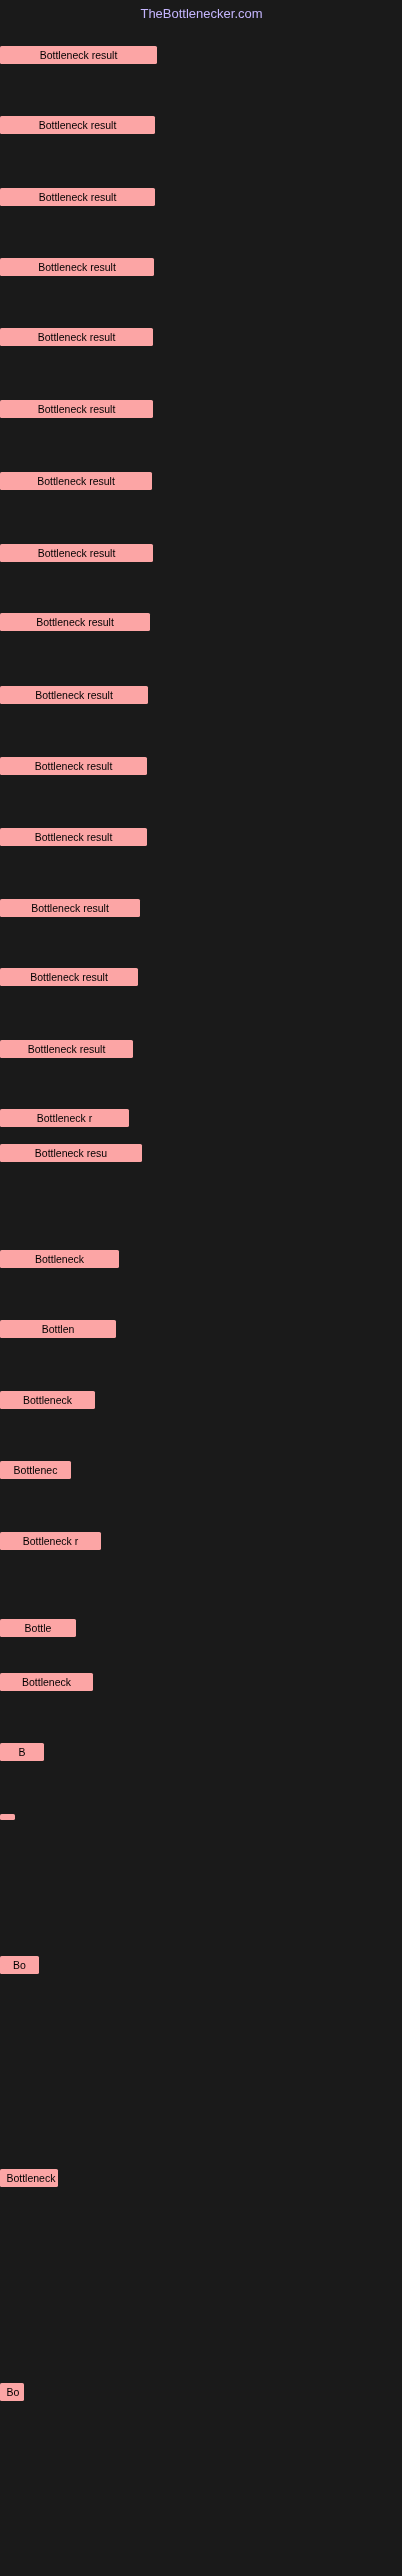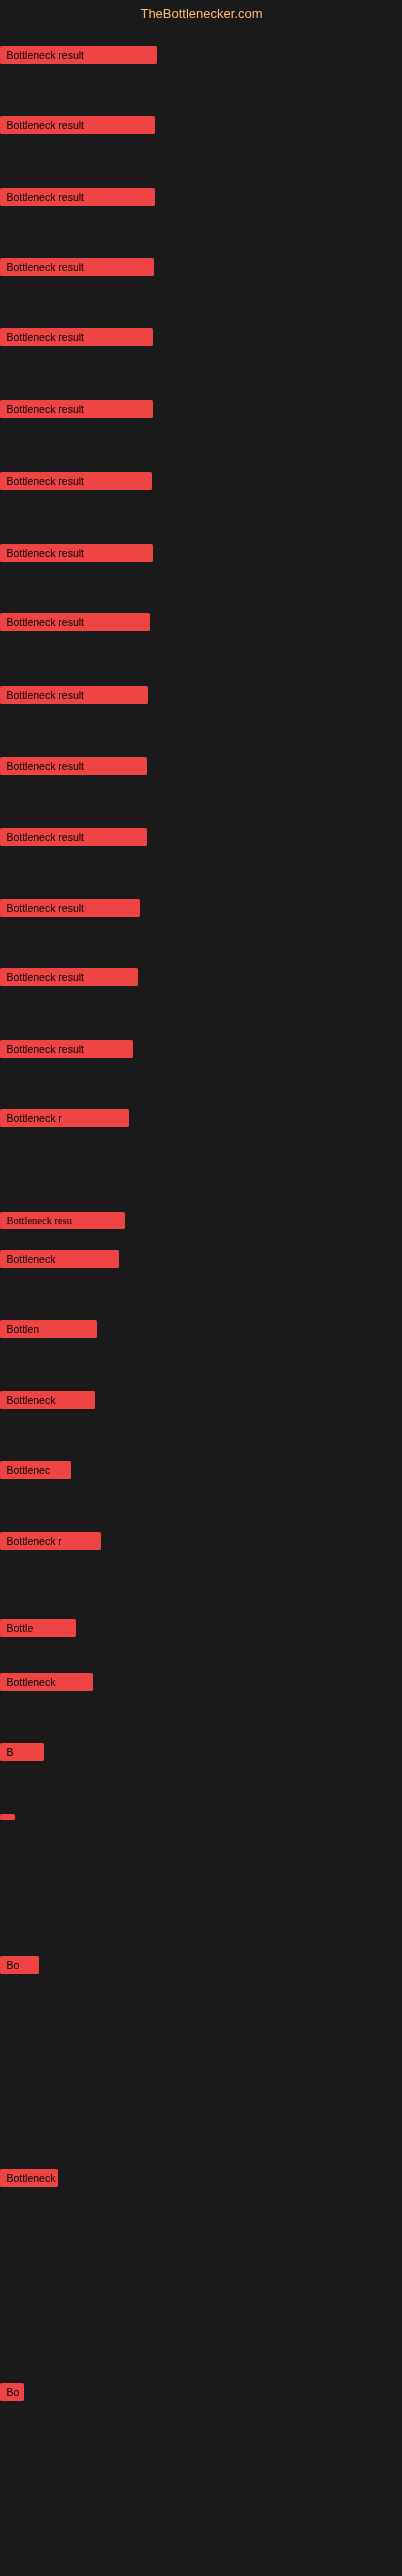--- a/index.html
+++ b/index.html
@@ -9,36 +9,37 @@
     }
     body {
       width: 403px;
       min-height: 2576px;
       background-color: #1a1a1a;
       font-family: Arial, sans-serif;
       position: relative;
     }
     .site-title {
       text-align: center;
-      color: #fdba74;
+      color: #c4b5fd;
       font-size: 13px;
       padding: 6.4px 0 3.2px 0;
       font-weight: normal;
     }
     .bottleneck-item {
       position: absolute;
       left: 0;
-      background-color: #ef4444;
+      background-color: #fca5a5;
       color: #000;
       font-size: 10.5px;
       font-weight: normal;
       padding: 3.2px 6.4px;
       border-radius: 1.6px;
       white-space: nowrap;
       overflow: hidden;
+      text-align: center;
     }
   </style>
 </head>
 <body>
 
 <div class="site-title">TheBottlenecker.com</div>
 
 <div class="bottleneck-item" style="top: 46px; width: 157px;">Bottleneck result</div>
 <div class="bottleneck-item" style="top: 116px; width: 155px;">Bottleneck result</div>
 <div class="bottleneck-item" style="top: 188px; width: 155px;">Bottleneck result</div>
@@ -48,23 +49,23 @@
 <div class="bottleneck-item" style="top: 472px; width: 152px;">Bottleneck result</div>
 <div class="bottleneck-item" style="top: 544px; width: 153px;">Bottleneck result</div>
 <div class="bottleneck-item" style="top: 613px; width: 150px;">Bottleneck result</div>
 <div class="bottleneck-item" style="top: 686px; width: 148px;">Bottleneck result</div>
 <div class="bottleneck-item" style="top: 757px; width: 147px;">Bottleneck result</div>
 <div class="bottleneck-item" style="top: 828px; width: 147px;">Bottleneck result</div>
 <div class="bottleneck-item" style="top: 899px; width: 140px;">Bottleneck result</div>
 <div class="bottleneck-item" style="top: 968px; width: 138px;">Bottleneck result</div>
 <div class="bottleneck-item" style="top: 1040px; width: 133px;">Bottleneck result</div>
 <div class="bottleneck-item" style="top: 1109px; width: 129px;">Bottleneck r</div>
-<div class="bottleneck-item" style="top: 1212px; width: 125px; font-family: Liberation Serif, serif;">Bottleneck resu</div>
+<div class="bottleneck-item" style="top: 1144px; width: 142px;">Bottleneck resu</div>
 <div class="bottleneck-item" style="top: 1250px; width: 119px;">Bottleneck</div>
-<div class="bottleneck-item" style="top: 1320px; width: 97px;">Bottlen</div>
+<div class="bottleneck-item" style="top: 1320px; width: 116px;">Bottlen</div>
 <div class="bottleneck-item" style="top: 1391px; width: 95px;">Bottleneck</div>
 <div class="bottleneck-item" style="top: 1461px; width: 71px;">Bottlenec</div>
 <div class="bottleneck-item" style="top: 1532px; width: 101px;">Bottleneck r</div>
 <div class="bottleneck-item" style="top: 1602px; width: 76px; margin-top: 17px;">Bottle</div>
 <div class="bottleneck-item" style="top: 1673px; width: 93px;">Bottleneck</div>
 <div class="bottleneck-item" style="top: 1743px; width: 44px;">B</div>
 <div class="bottleneck-item" style="top: 1814px; width: 14.5px;"></div>
 <div class="bottleneck-item" style="top: 1956px; width: 39px;">Bo</div>
 <div class="bottleneck-item" style="top: 2169px; width: 58px;">Bottleneck r</div>
 <div class="bottleneck-item" style="top: 2383px; width: 24px;">Bo</div>

